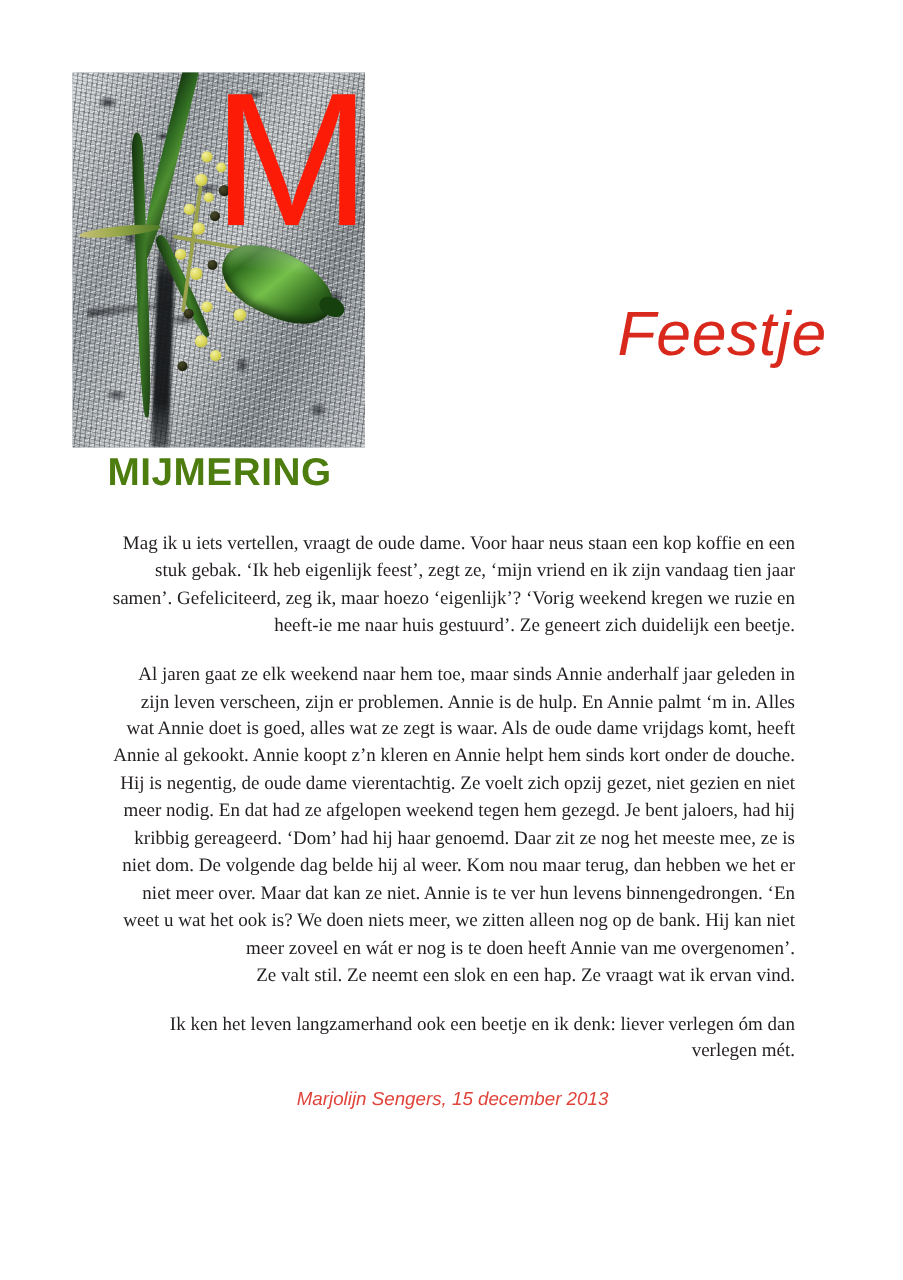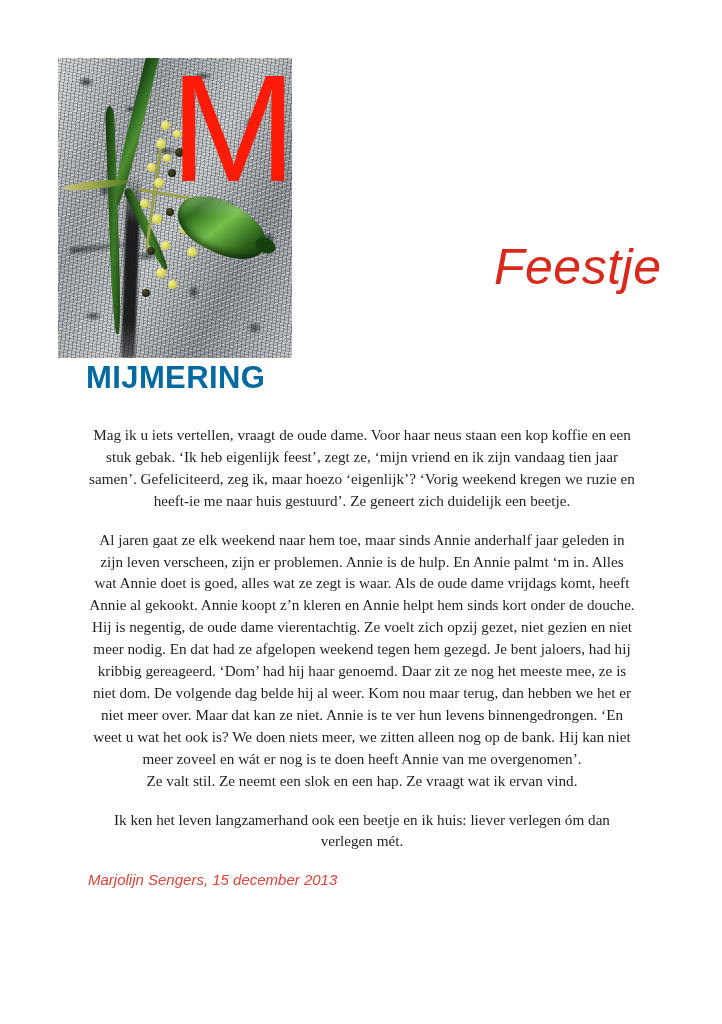--- a/index.html
+++ b/index.html
@@ -167,21 +167,21 @@
   }
 
   
   .mijmering {
     position: absolute;
     left: 86px;
     top: 360px;
     font-family: "Liberation Sans", sans-serif;
     font-size: 31px;
     font-weight: bold;
-    color: #0369a1;
+    color: #4d7c0f;
     letter-spacing: .4px;
     white-space: nowrap;
   }
 
   
   .feestje {
     position: absolute;
     left: 476px;
     top: 204px;
     font-family: "Liberation Sans", sans-serif;
@@ -197,35 +197,35 @@
   
   .body-copy {
     position: absolute;
     left: 88px;
     top: 424px;
     width: 548px;
     font-family: "Liberation Serif", serif;
     font-size: 15.2px;
     line-height: 21.9px;
     color: #231f20;
-    text-align: center;
+    text-align: right;
   }
   .body-copy p {
     margin: 0 0 17px 0;
     white-space: pre-line;
   }
   .body-copy p:last-child { margin-bottom: 0; }
 
   
   .signature {
     position: absolute;
     left: 88px;
     top: 871px;
     width: 548px;
-    text-align: left;
+    text-align: center;
     font-family: "Liberation Sans", sans-serif;
     font-style: italic;
     font-size: 15px;
     color: #e0433a;
     white-space: nowrap;
   }
 </style>
 </head>
 <body>
 
@@ -273,18 +273,18 @@
   </div>
 
   <div class="mijmering">MIJMERING</div>
 
   <h1 class="feestje">Feestje</h1>
 
   <div class="body-copy">
     <p>Mag ik u iets vertellen, vraagt de oude dame. Voor haar neus staan een kop koffie en een stuk gebak. ‘Ik heb eigenlijk feest’, zegt ze, ‘mijn vriend en ik zijn vandaag tien jaar samen’. Gefeliciteerd, zeg ik, maar hoezo ‘eigenlijk’?  ‘Vorig weekend kregen we ruzie en heeft-ie me naar huis gestuurd’. Ze geneert zich duidelijk een beetje.</p>
     <p>Al jaren gaat ze elk weekend naar hem toe, maar sinds Annie anderhalf jaar geleden in zijn leven verscheen, zijn er problemen. Annie is de hulp. En Annie palmt ‘m in. Alles wat Annie doet is goed, alles wat ze zegt is waar. Als de oude dame vrijdags komt, heeft Annie al gekookt. Annie koopt z’n kleren en Annie helpt hem sinds kort onder de douche. Hij is negentig, de oude dame vierentachtig. Ze voelt zich opzij gezet, niet gezien en niet meer nodig. En dat had ze afgelopen weekend tegen hem gezegd. Je bent jaloers, had hij kribbig gereageerd. ‘Dom’ had hij haar genoemd. Daar zit ze nog het meeste mee, ze is niet dom. De volgende dag belde hij al weer. Kom nou maar terug, dan hebben we het er niet meer over. Maar dat kan ze niet. Annie is te ver hun levens binnengedrongen. ‘En weet u wat het ook is? We doen niets meer, we zitten alleen nog op de bank. Hij kan niet meer zoveel en wát er nog is te doen heeft Annie van me overgenomen’.
 Ze valt stil. Ze neemt een slok en een hap. Ze vraagt wat ik ervan vind.</p>
-    <p>Ik ken het leven langzamerhand ook een beetje en ik huis: liever verlegen óm dan verlegen mét.</p>
+    <p>Ik ken het leven langzamerhand ook een beetje en ik denk: liever verlegen óm dan verlegen mét.</p>
   </div>
 
   <div class="signature">Marjolijn Sengers, 15 december 2013</div>
 
 </div>
 
 </body></html>

